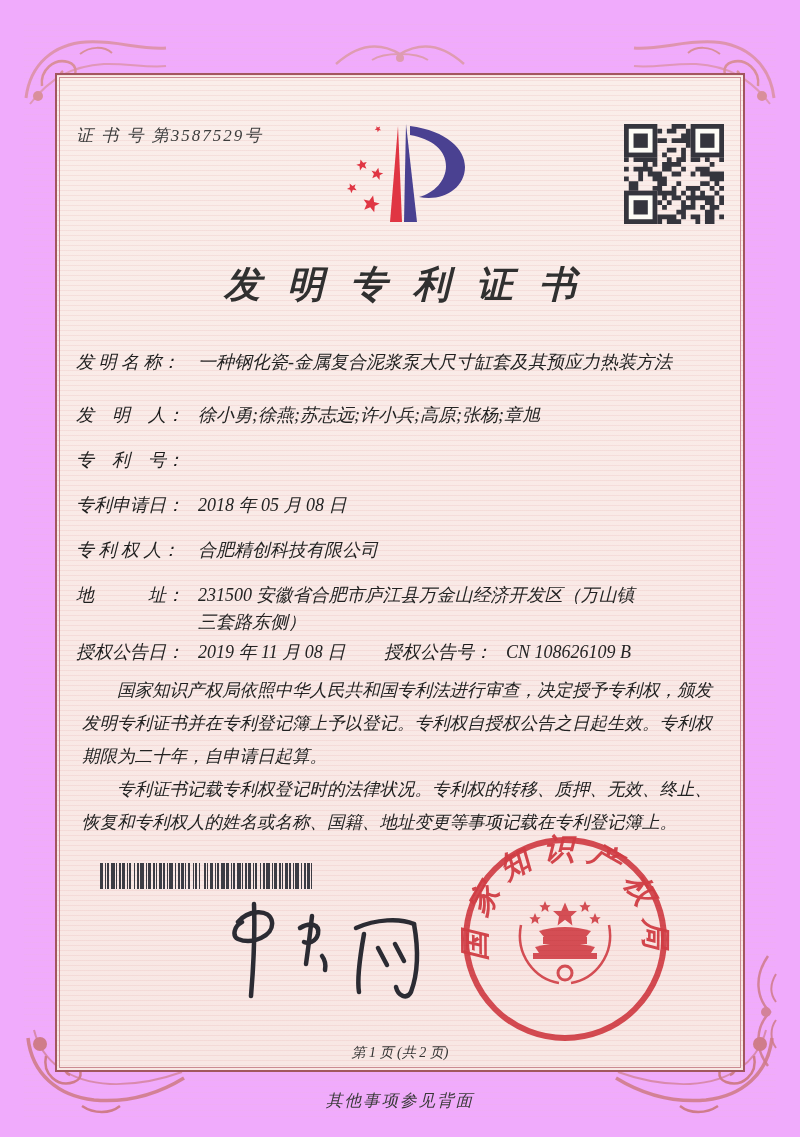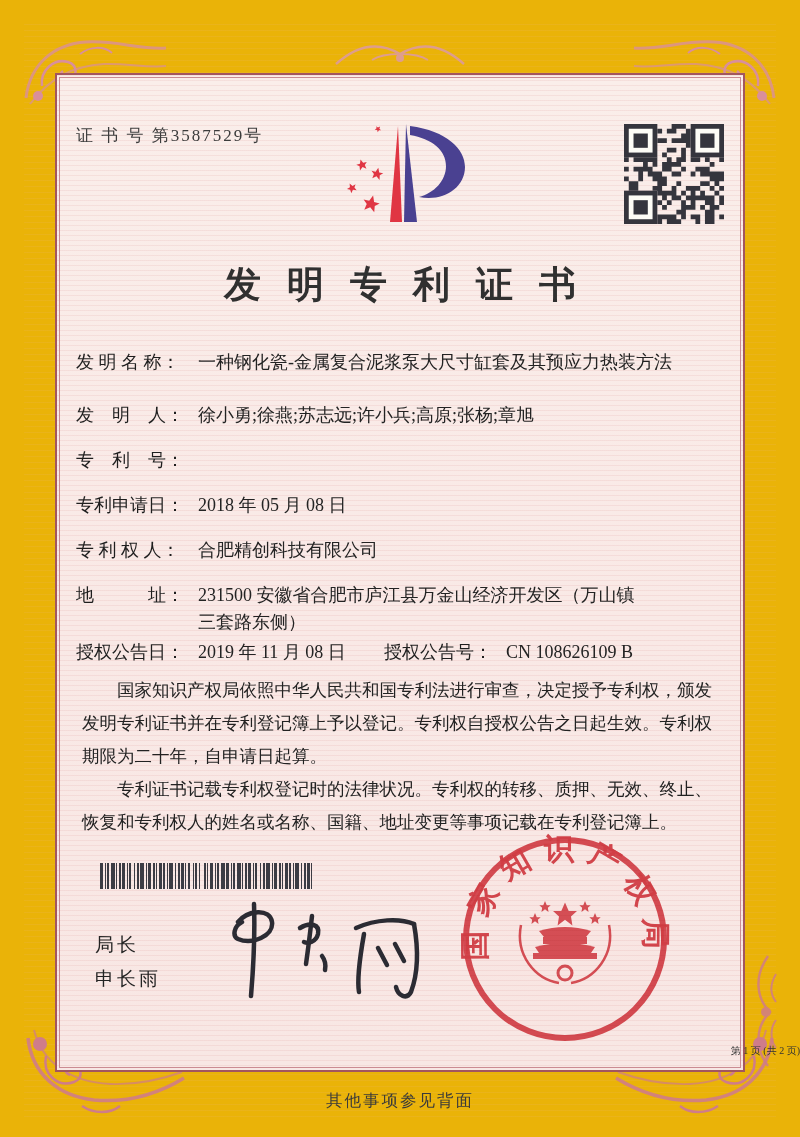--- a/index.html
+++ b/index.html
@@ -1,20 +1,21 @@
 <!DOCTYPE html>
 <html><head>
 <meta charset="utf-8">
 <style>
   html,body { margin:0; padding:0; }
   .page {
     position:relative; width:800px; height:1137px;
-    background:#eab308;
+    background:#f0abfc;
     font-family:"Liberation Serif","DejaVu Serif",serif;
     overflow:hidden;
+    font-style:italic;
   }
   .mat {
     position:absolute; left:24px; top:24px; right:24px; bottom:18px;
     background:repeating-linear-gradient(180deg, rgba(235,185,185,0.10) 0 1px, rgba(255,253,250,0.0) 1px 6px);
   }
   .frame {
     position:absolute; left:55px; top:73px; width:690px; height:999px;
     border:2px solid #a2565f;
     background:
       repeating-linear-gradient(180deg, rgba(222,148,148,0.16) 0 1px, rgba(252,240,237,0.0) 1px 5px),
@@ -36,21 +37,21 @@
   .fvalue { margin-left:10px; }
   .addr .fvalue { width:440px; }
   .pair2 { position:absolute; left:308px; top:0; display:flex; }
   .paras { position:absolute; left:82px; top:674px; width:642px; font-size:17.5px; line-height:33px; color:#222; }
   .paras p { margin:0; text-indent:2em; }
   .director { position:absolute; left:95px; top:928px; font-size:19px; color:#232323; line-height:34px; letter-spacing:3px; }
   .seal-date {
     position:absolute; left:466px; top:982px; width:200px; text-align:center;
     font-size:18px; font-weight:bold; color:#25304a; letter-spacing:1px; z-index:6;
   }
-  .page-info { position:absolute; left:0; right:0; top:1044px; text-align:right; font-size:10px; color:#333; }
+  .page-info { position:absolute; left:0; right:0; top:1044px; text-align:center; font-size:14px; color:#333; }
   .back-note { position:absolute; left:0; right:0; top:1090px; text-align:center; font-size:16.5px; color:#3a3a3a; letter-spacing:2px; }
   svg { display:block; }
   .abs { position:absolute; }
   .seal-wrap { mix-blend-mode:multiply; }
 </style>
 </head>
 <body>
 
 <div class="page">
   <div class="mat"></div>
@@ -174,24 +175,20 @@
 
   <div class="paras">
     <p>国家知识产权局依照中华人民共和国专利法进行审查，决定授予专利权，颁发发明专利证书并在专利登记簿上予以登记。专利权自授权公告之日起生效。专利权期限为二十年，自申请日起算。</p>
     <p>专利证书记载专利权登记时的法律状况。专利权的转移、质押、无效、终止、恢复和专利权人的姓名或名称、国籍、地址变更等事项记载在专利登记簿上。</p>
   </div>
 
   <svg class="abs" style="left:100px;top:862px" width="212" height="28" viewBox="0 0 212 28">
     <line x1="0" y1="14" x2="212" y2="14" stroke="#3c3c44" stroke-width="26" stroke-dasharray="3 2 1 1 2 2 4 1 1 2 2 1 3 2 1 1 2 3 1 2 2 1 4 2 1 1 3 2 2 1 1 2 3 1 2 2 1 1 4 2 1 2 2 1 3 1 1 2 2 3 1 1 2 2 1 4 2 1 1 2 3 2 1 1 2 2 4 1"></line>
   </svg>
 
-  <div class="director">
-    <div>局长</div>
-    <div>申长雨</div>
-  </div>
 
   <svg class="abs" style="left:218px;top:892px" width="210" height="112" viewBox="0 0 210 112">
     <g fill="none" stroke="#2b2b33" stroke-width="4.5" stroke-linecap="round">
       <path d="M36,12 C37,40 35,80 33,104"></path>
       <path d="M20,30 C30,18 52,16 54,30 C56,44 34,53 20,47 C14,44 16,34 24,30"></path>
       <path d="M94,24 C92,42 90,58 88,72"></path>
       <path d="M82,36 C92,30 102,32 100,42 C98,50 90,52 86,50"></path>
       <path d="M104,64 C107,68 108,73 107,78"></path>
       <path d="M138,36 C158,27 182,26 196,32"></path>
       <path d="M146,42 C141,70 139,88 141,100"></path>

